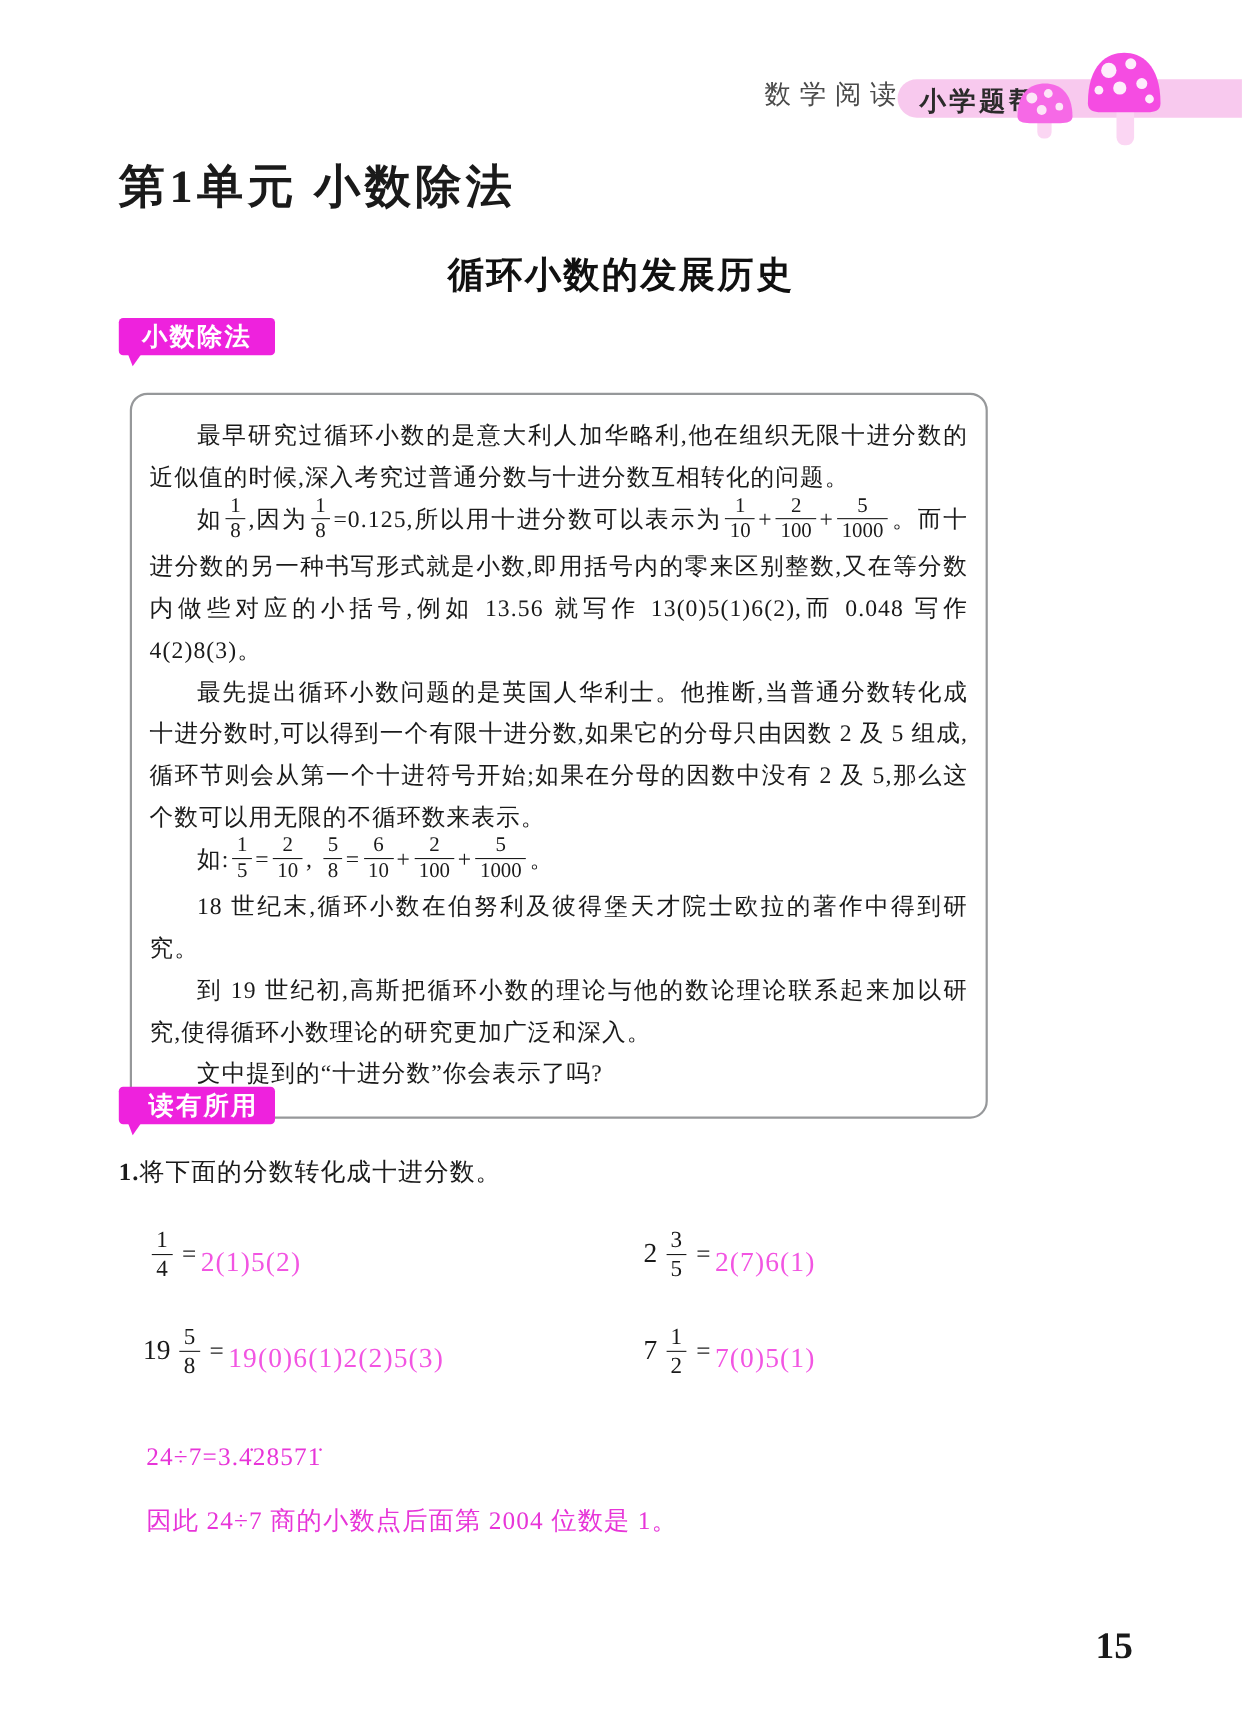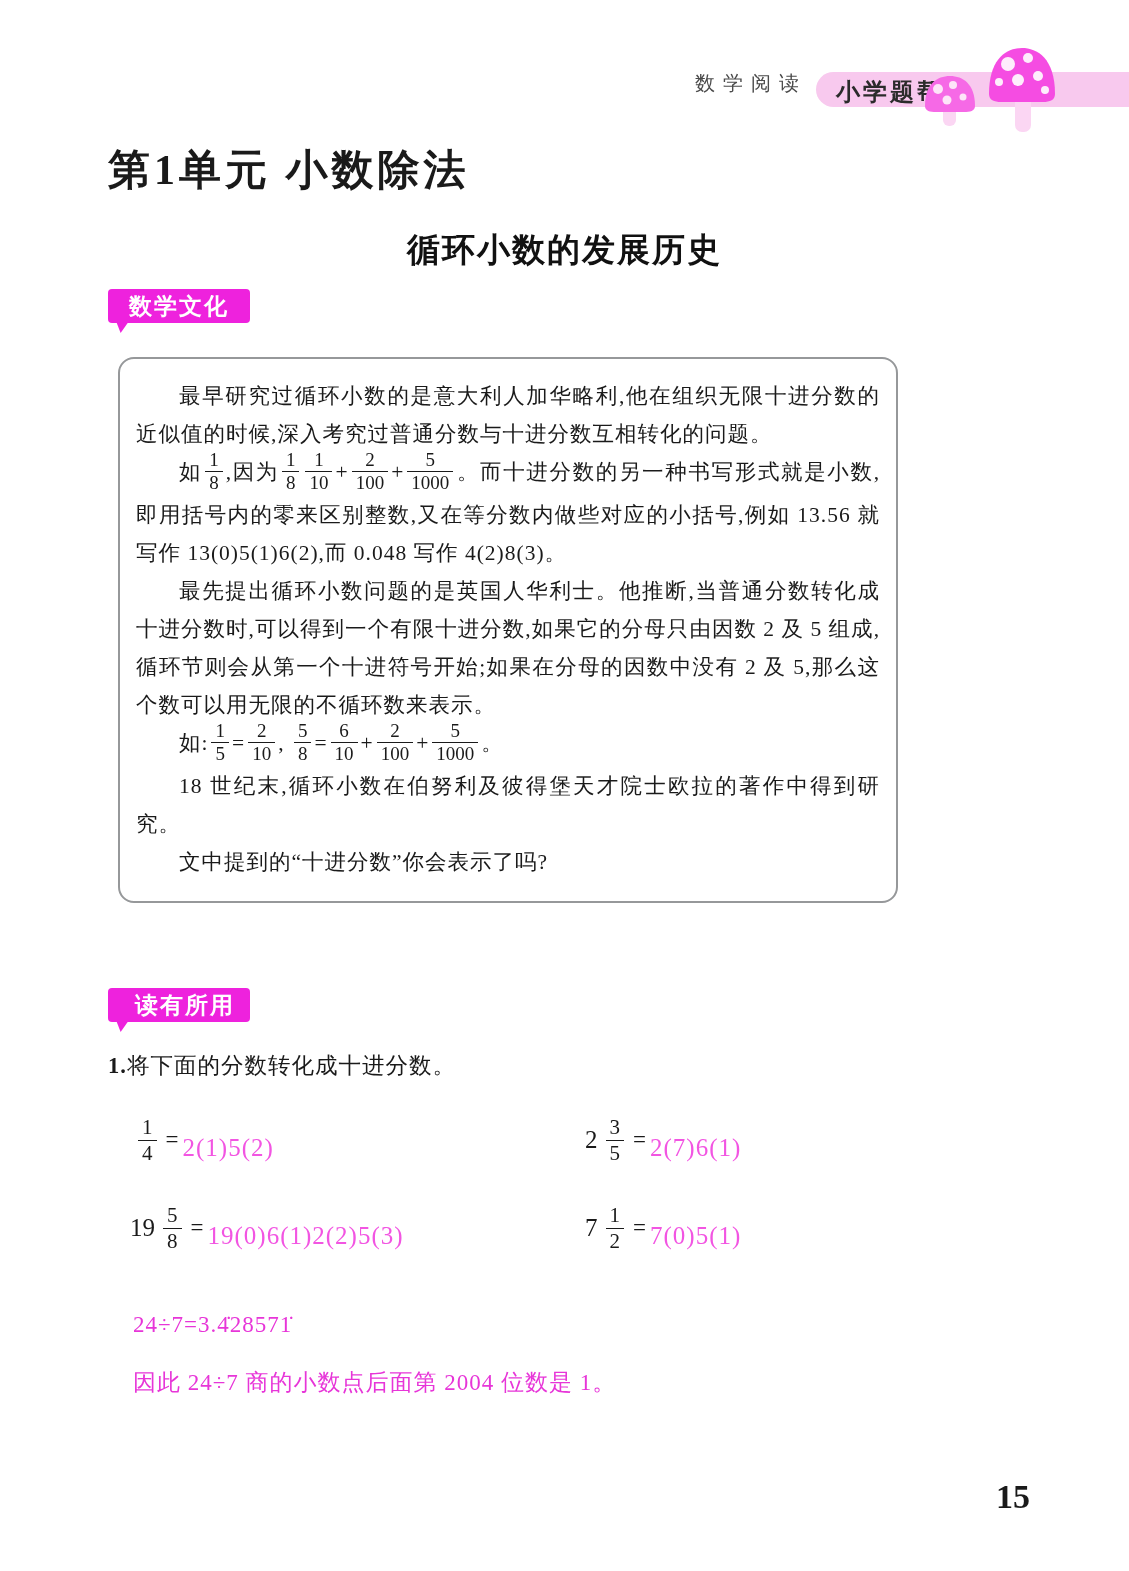--- a/index.html
+++ b/index.html
@@ -8,21 +8,21 @@
     position:relative; width:1129px; height:1571px; margin:0 auto;
     background:#fff; overflow:hidden;
     font-family:"Liberation Serif","DejaVu Serif",serif;
     color:#1a1a1a;
   }
 
   
   .hdr-doc-label{
     position:absolute; top:70px; left:695px;
     font-family:"Liberation Sans","DejaVu Sans",sans-serif;
-    font-size:20px; letter-spacing:8px; color:#4a4a4a;
+    font-size:24px; letter-spacing:8px; color:#4a4a4a;
   }
   .hdr-band{
     position:absolute; top:72px; left:816px; right:0; height:35px;
     background:#f8c9ee; border-radius:18px 0 0 18px;
   }
   .hdr-brand{
     position:absolute; top:4px; left:20px;
     font-family:"Liberation Sans","DejaVu Sans",sans-serif;
     font-size:24px; font-weight:bold; letter-spacing:3px; color:#2b2b2b;
   }
@@ -128,33 +128,33 @@
       <circle cx="107" cy="38" r="6" fill="#ffffff" opacity="0.9"></circle>
       <circle cx="127" cy="34" r="5" fill="#ffffff" opacity="0.9"></circle>
       <circle cx="88" cy="40" r="4" fill="#ffffff" opacity="0.9"></circle>
       <circle cx="134" cy="48" r="4" fill="#ffffff" opacity="0.9"></circle>
     </svg>
   </div>
 
   <h1 class="unit-title">第1单元  小数除法</h1>
   <h2 class="article-title">循环小数的发展历史</h2>
 
-  <div class="badge badge-culture">数学文化</div>
+  <div class="badge badge-culture">小数除法</div>
 
   <section class="culture-box">
     <p>最早研究过循环小数的是意大利人加华略利,他在组织无限十进分数的近似值的时候,深入考究过普通分数与十进分数互相转化的问题。</p>
 
     <p>
       <span>如</span><span class="fr">
           <span class="n">1</span>
           <span class="d">8</span>
         </span><span>,因为</span><span class="fr">
           <span class="n">1</span>
           <span class="d">8</span>
-        </span><span class="fr">
+        </span><span>=0.125,所以用十进分数可以表示为</span><span class="fr">
           <span class="n">1</span>
           <span class="d">10</span>
         </span><span>+</span><span class="fr">
           <span class="n">2</span>
           <span class="d">100</span>
         </span><span>+</span><span class="fr">
           <span class="n">5</span>
           <span class="d">1000</span>
         </span><span>。而十进分数的另一种书写形式就是小数,即用括号内的零来区别整数,又在等分数内做些对应的小括号,例如 13.56 就写作 13(0)5(1)6(2),而 0.048 写作 4(2)8(3)。</span>
     </p>
@@ -177,20 +177,21 @@
         </span><span>+</span><span class="fr">
           <span class="n">2</span>
           <span class="d">100</span>
         </span><span>+</span><span class="fr">
           <span class="n">5</span>
           <span class="d">1000</span>
         </span><span>。</span>
     </p>
 
     <p>18 世纪末,循环小数在伯努利及彼得堡天才院士欧拉的著作中得到研究。</p>
+    <p>到 19 世纪初,高斯把循环小数的理论与他的数论理论联系起来加以研究,使得循环小数理论的研究更加广泛和深入。</p>
     <p>文中提到的“十进分数”你会表示了吗?</p>
   </section>
 
   <div class="badge badge-practice">读有所用</div>
 
   <section class="ex1">
     <p class="ex-prompt"><span class="ex-num">1.</span><span>将下面的分数转化成十进分数。</span></p>
     <div class="ex1-grid">
 
       <div class="ex1-item">

